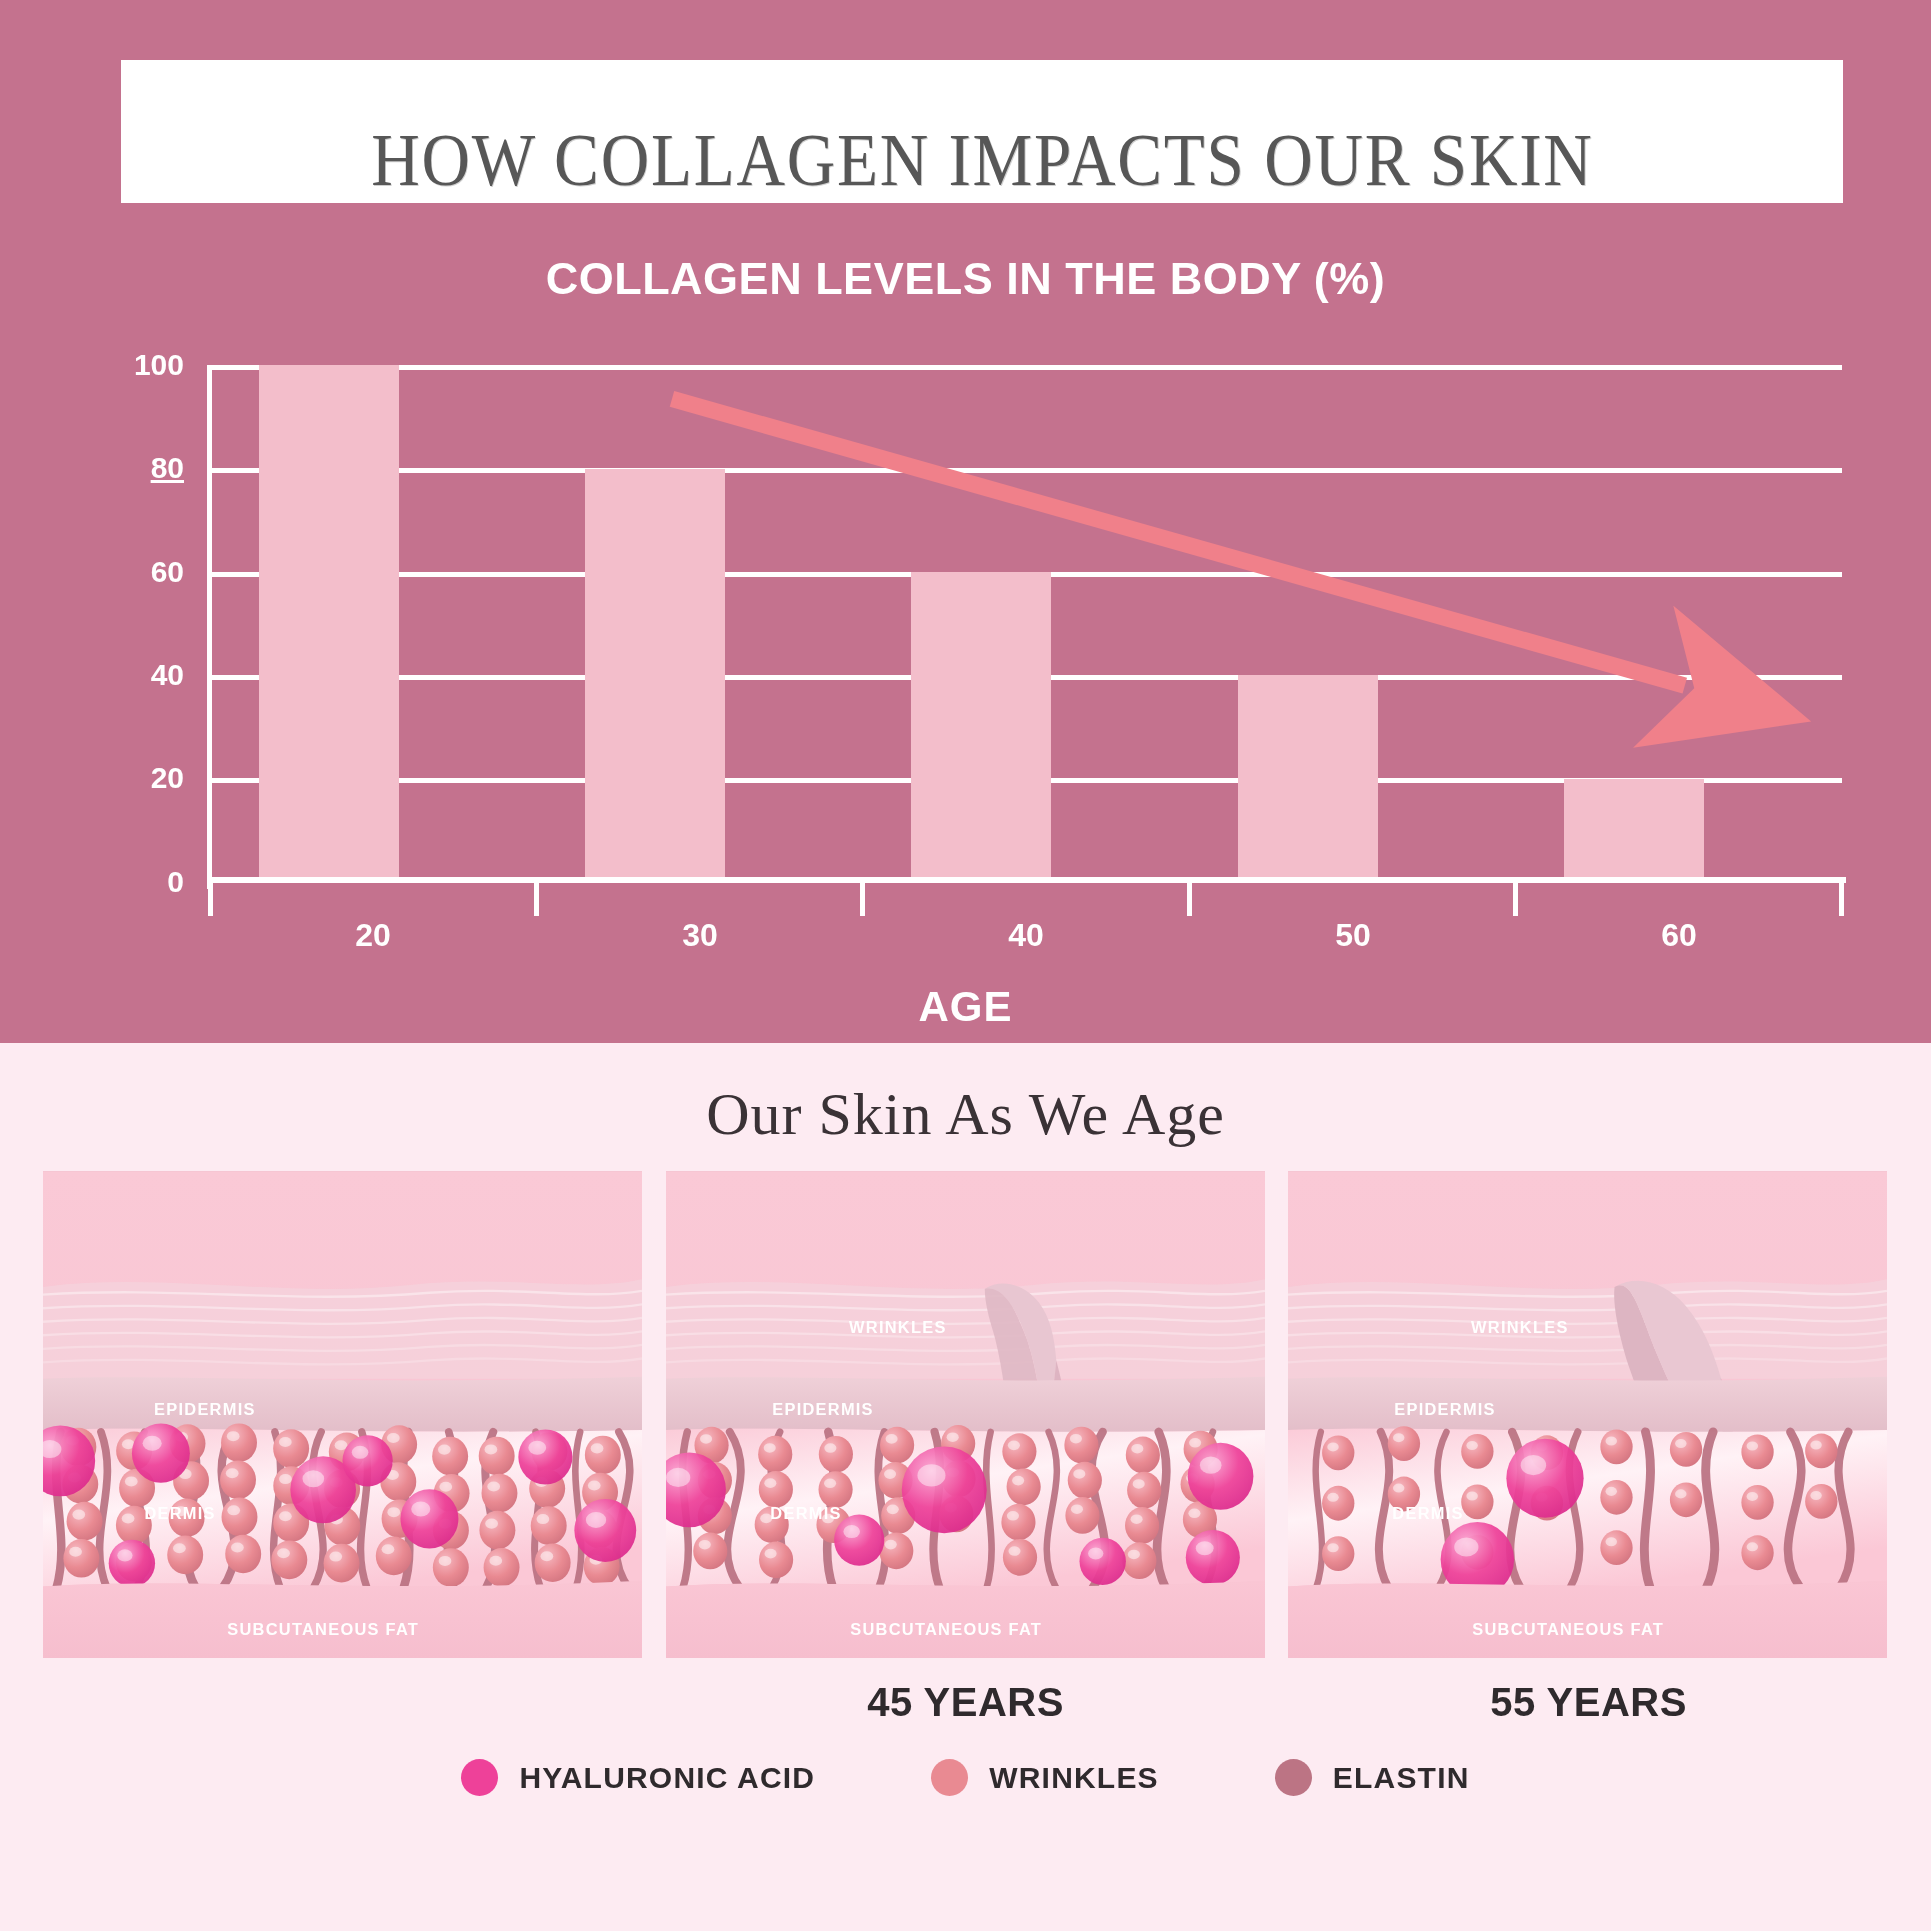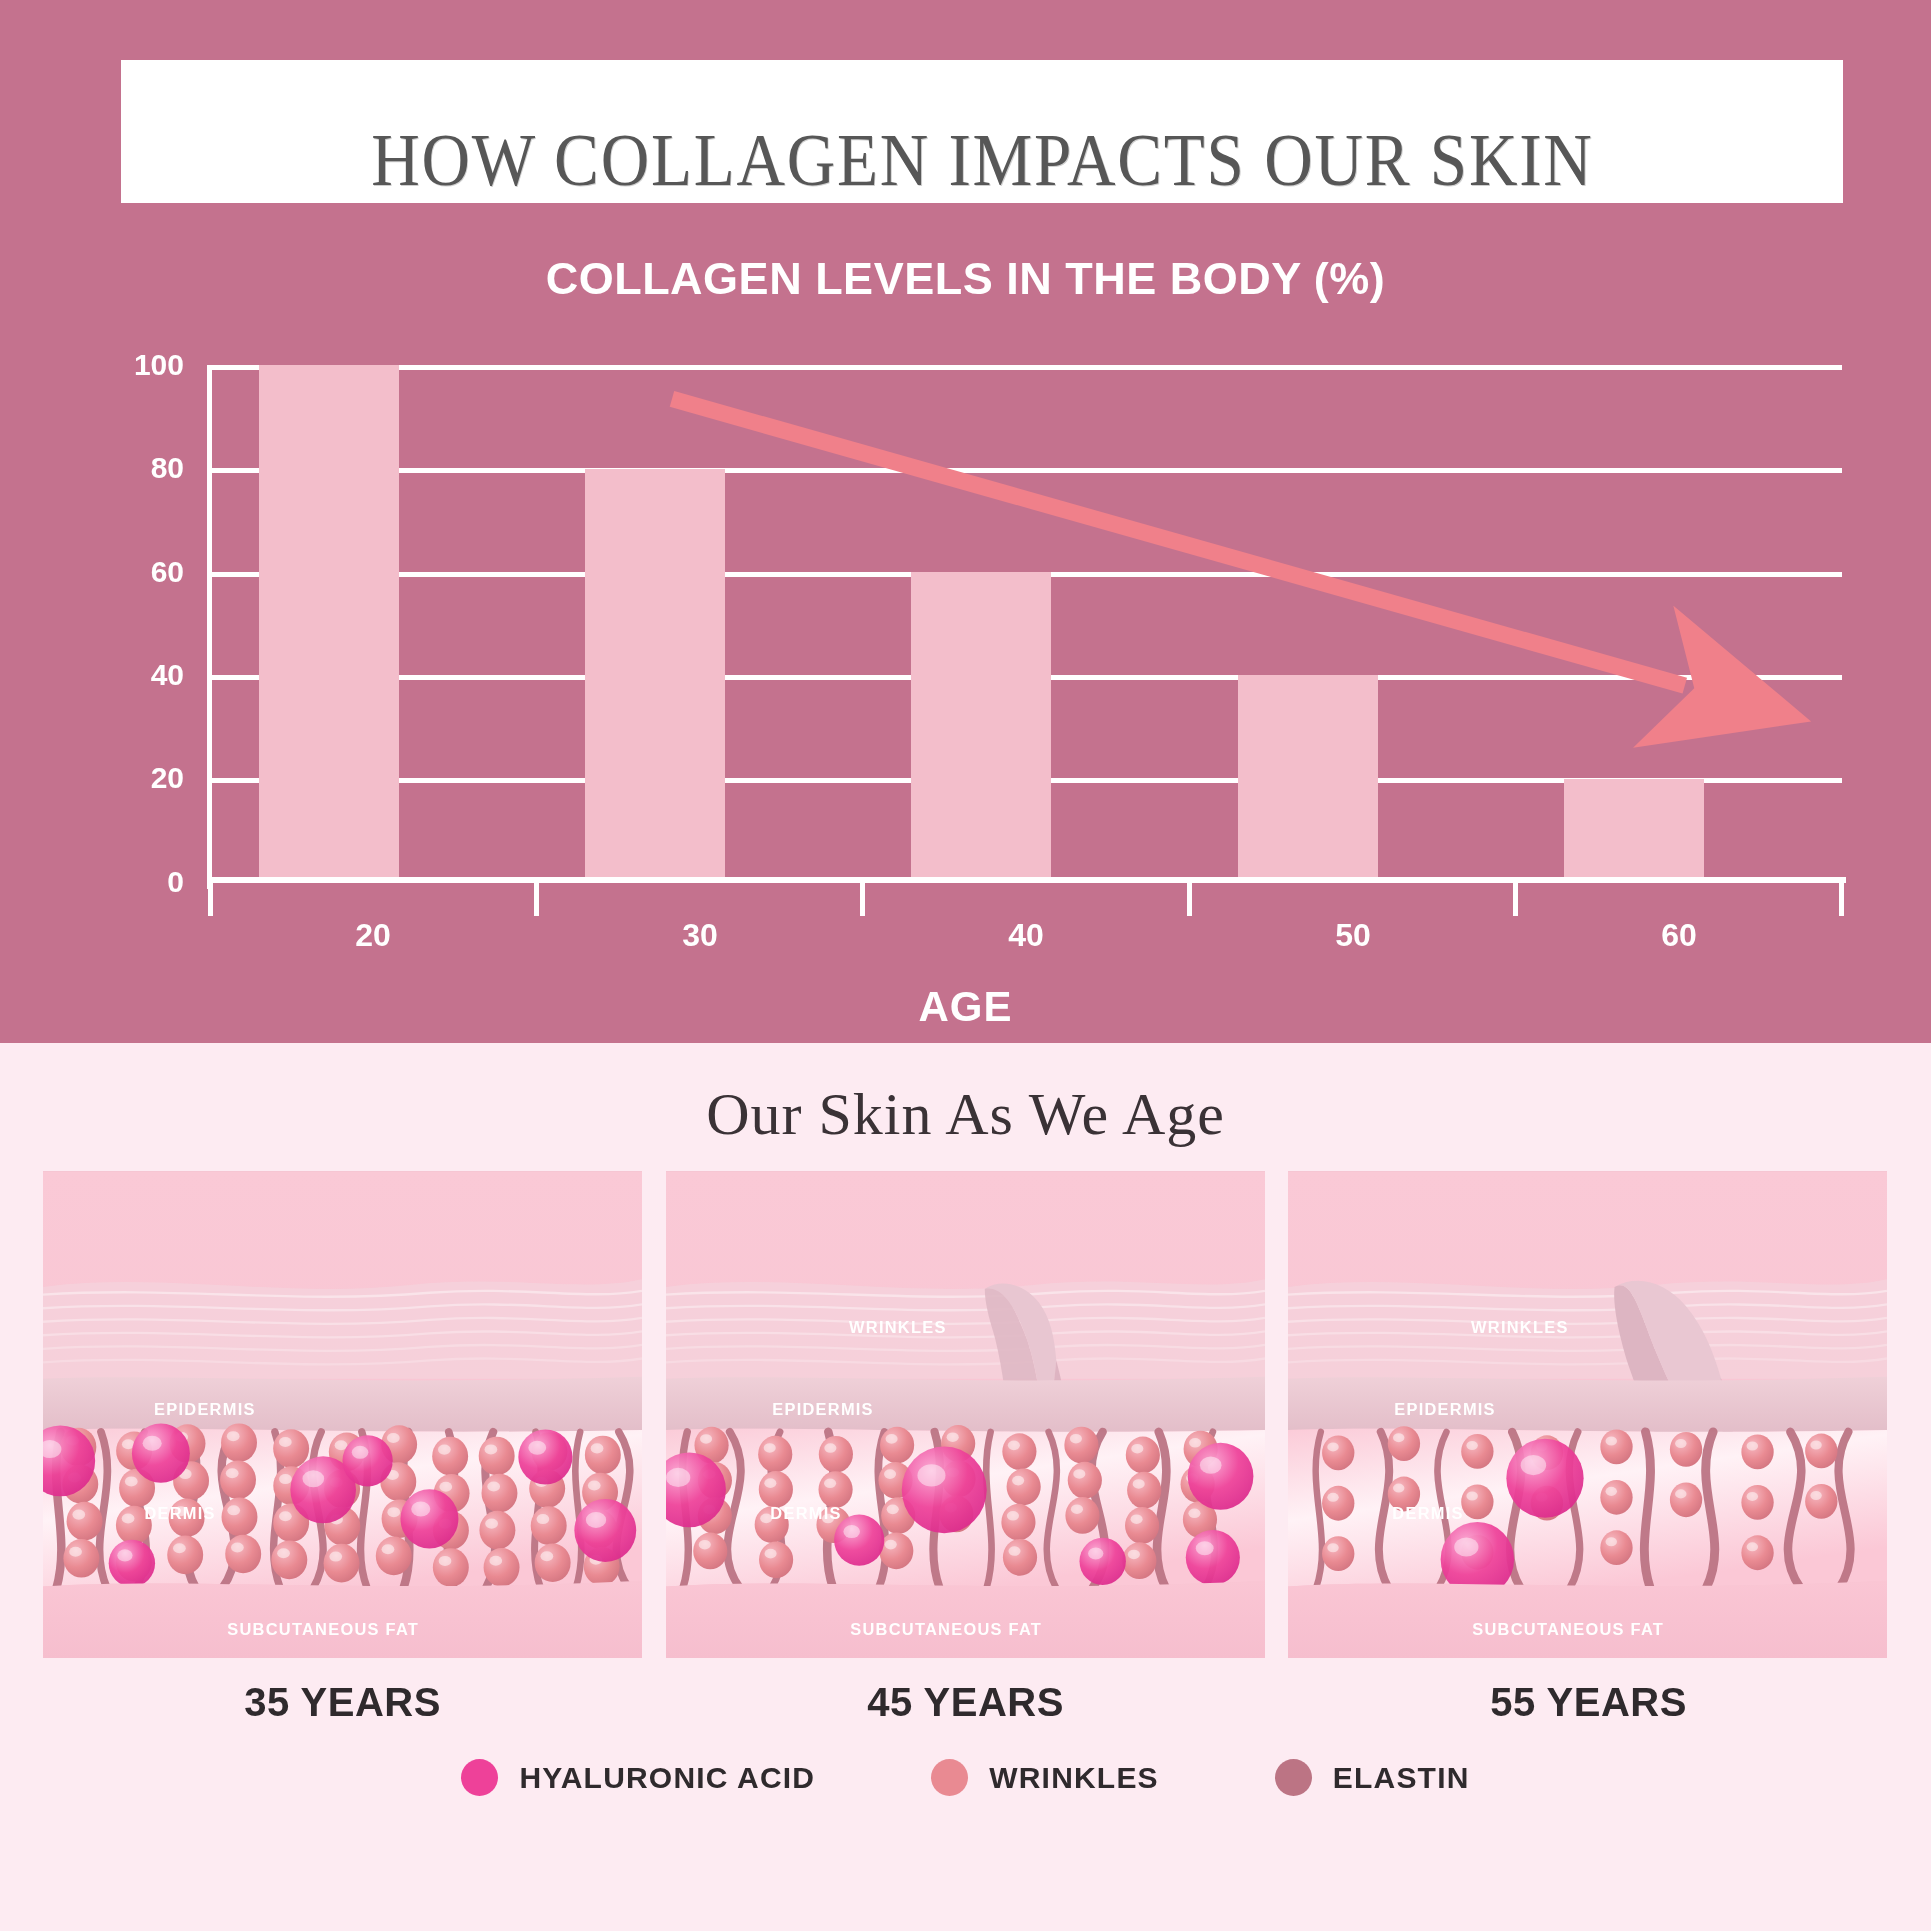--- a/index.html
+++ b/index.html
@@ -128,21 +128,21 @@
 <div id="top-section">
 
   <div id="title-banner">
     <div id="main-title">HOW COLLAGEN IMPACTS OUR SKIN</div>
   </div>
 
   <div id="chart-title">COLLAGEN LEVELS IN THE BODY (%)</div>
 
   <div id="ytick-labels">
       <div class="ytick-label" style="top: 0px;">100</div>
-      <div class="ytick-label" style="top: 103px;">80</div>
+      <div class="ytick-label" style="top: 103px; text-decoration: underline;">80</div>
       <div class="ytick-label" style="top: 207px;">60</div>
       <div class="ytick-label" style="top: 310px;">40</div>
       <div class="ytick-label" style="top: 413px;">20</div>
       <div class="ytick-label" style="top: 517px;">0</div>
     </div>
 
   <div id="plot">
     <div class="axis-y"></div>
   <div class="gridline" style="top: 0px;"></div>
       <div class="gridline" style="top: 103px;"></div>
@@ -602,17 +602,16 @@
       </div>
       <div class="legend-item">
         <span class="legend-dot" style="background: rgb(233, 138, 146);"></span>
         <span class="legend-label">WRINKLES</span>
       </div>
       <div class="legend-item">
         <span class="legend-dot" style="background: rgb(188, 116, 132);"></span>
         <span class="legend-label">ELASTIN</span>
       </div>
     </div>
-<div class="panel-caption" style="left: 43px;">35 YEARS</div>
     <div class="panel-caption" style="left: 666px;">45 YEARS</div>
     <div class="panel-caption" style="left: 1289px;">55 YEARS</div>
   </div>
 
 
 </body></html>

